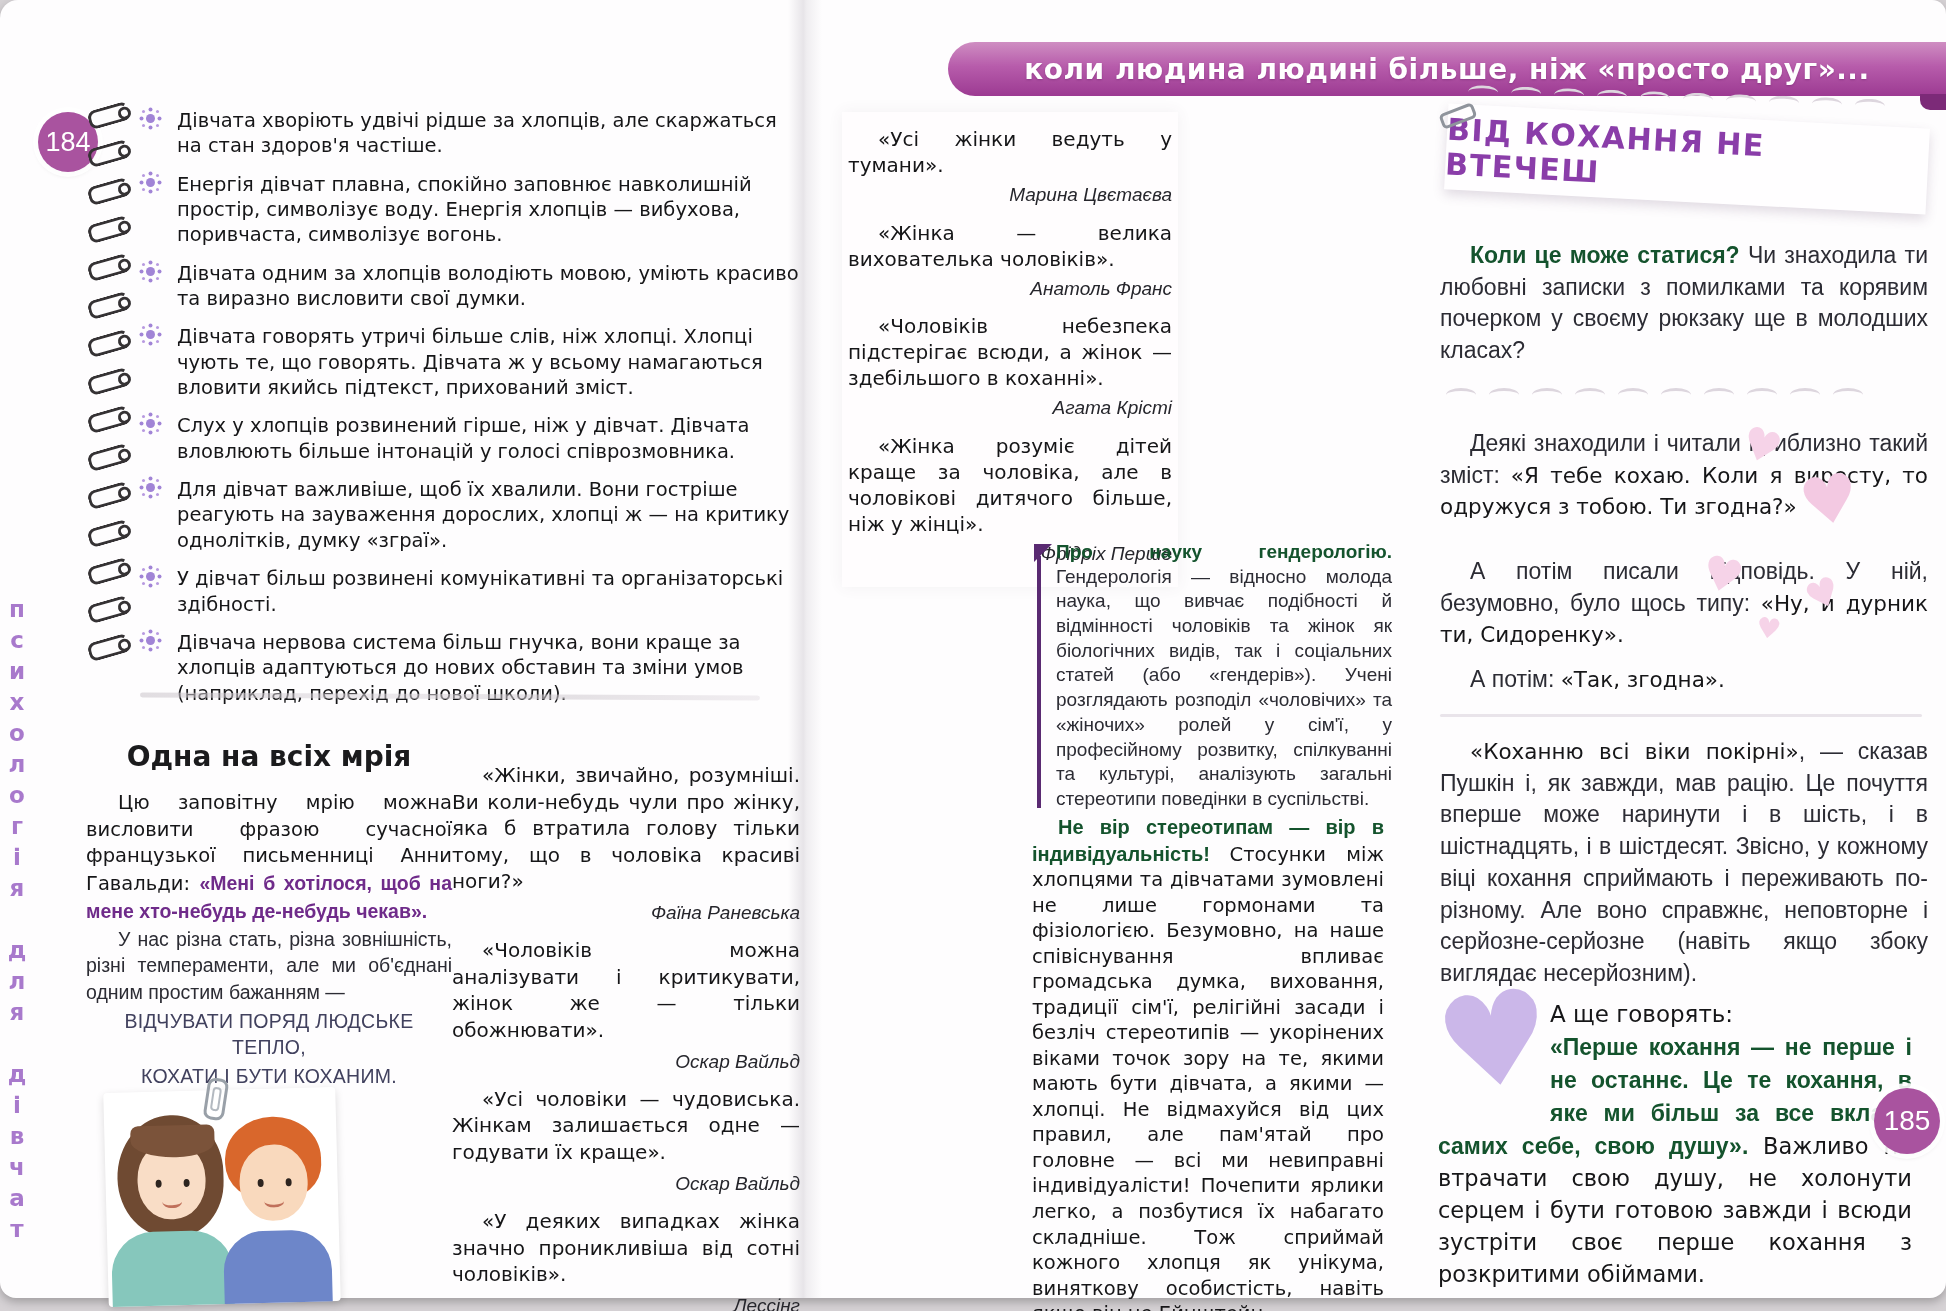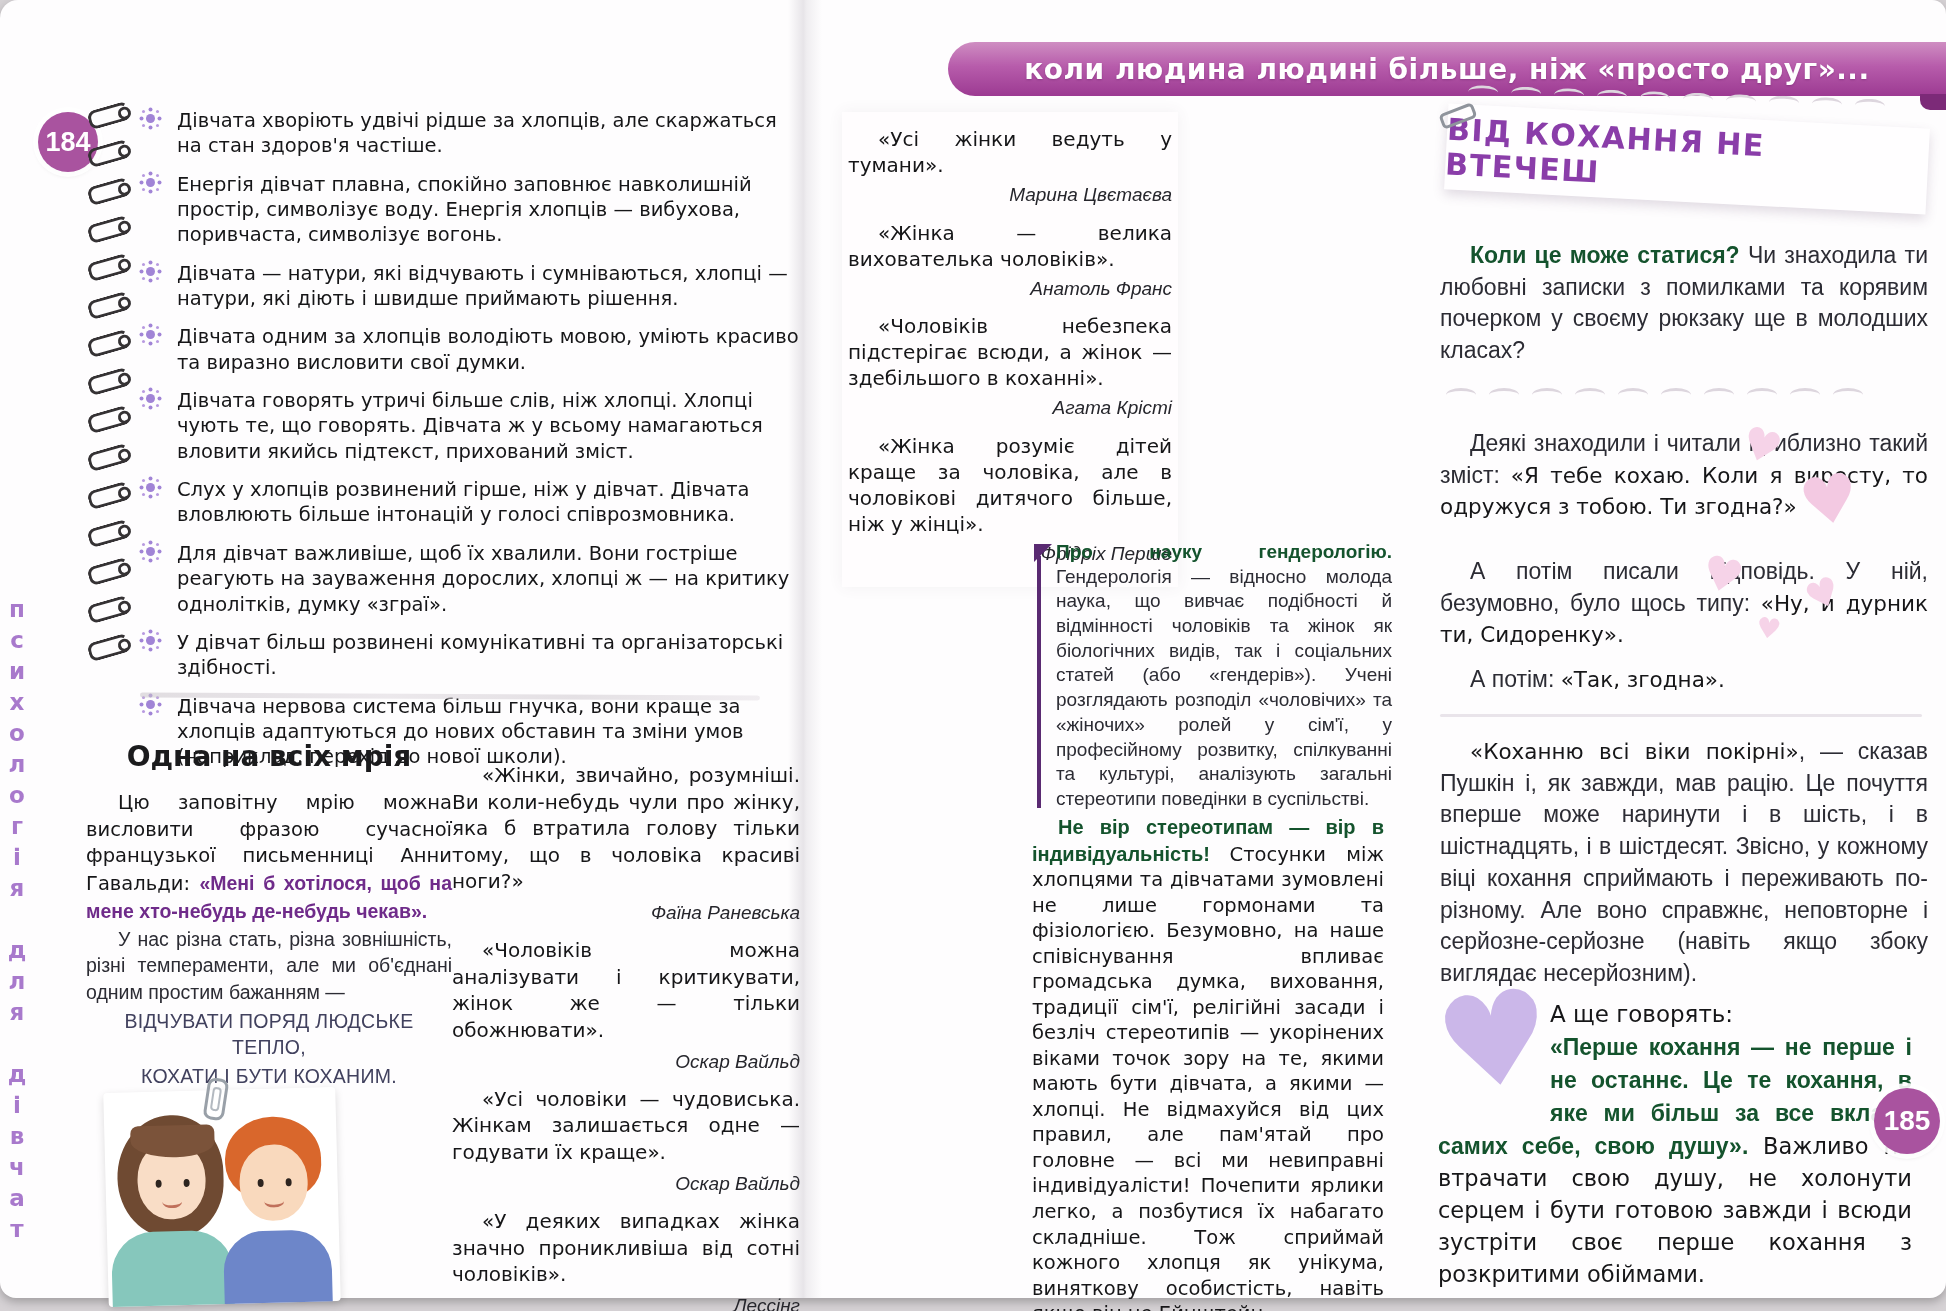--- a/index.html
+++ b/index.html
@@ -22,21 +22,21 @@
   .spine-text {
     position:absolute; left:4px; top:596px; height:700px;
     writing-mode:vertical-rl; text-orientation:upright;
     font-size:23px; font-weight:bold; color:#9a63c4; letter-spacing:5px;
     opacity:.85;
   }
   
   .badge {
     position:absolute; background:#a9539f; color:#fff; border-radius:50%;
     display:flex; align-items:center; justify-content:center;
-    font-family:"Liberation Sans", sans-serif; font-weight:bold;
+    font-family:"Liberation Sans", sans-serif; font-weight:normal;
     box-shadow:0 0 0 5px rgba(255,255,255,.9), 0 2px 6px rgba(0,0,0,.2);
   }
   .badge-184 { left:38px; top:112px; width:60px; height:60px; font-size:27px; }
   .badge-185 { left:1874px; top:1088px; width:66px; height:66px; font-size:28px; }
 
   
   .ring {
     position:absolute; left:88px; width:36px; height:13px;
     border:3.5px solid #353234; border-radius:8px;
     border-right-color:transparent; transform:rotate(-16deg);
@@ -217,24 +217,20 @@
     <li>
         <span class="splat"></span>
         <span>Дівчата хворіють удвічі рідше за хлопців, але скаржаться на стан здоров'я частіше.</span>
       </li>
     <li>
         <span class="splat"></span>
         <span>Енергія дівчат плавна, спокійно заповнює навколишній простір, символізує воду. Енергія хлопців — вибухова, поривчаста, символізує вогонь.</span>
       </li>
     <li>
         <span class="splat"></span>
-        <span>Дівчата — натури, які відчувають і сумніваються, хлопці — натури, які діють і швидше приймають рішення.</span>
-      </li>
-    <li>
-        <span class="splat"></span>
         <span>Дівчата одним за хлопців володіють мовою, уміють красиво та виразно висловити свої думки.</span>
       </li>
     <li>
         <span class="splat"></span>
         <span>Дівчата говорять утричі більше слів, ніж хлопці. Хлопці чують те, що говорять. Дівчата ж у всьому намагаються вловити якийсь підтекст, прихований зміст.</span>
       </li>
     <li>
         <span class="splat"></span>
         <span>Слух у хлопців розвинений гірше, ніж у дівчат. Дівчата вловлюють більше інтонацій у голосі співрозмовника.</span>
       </li>

